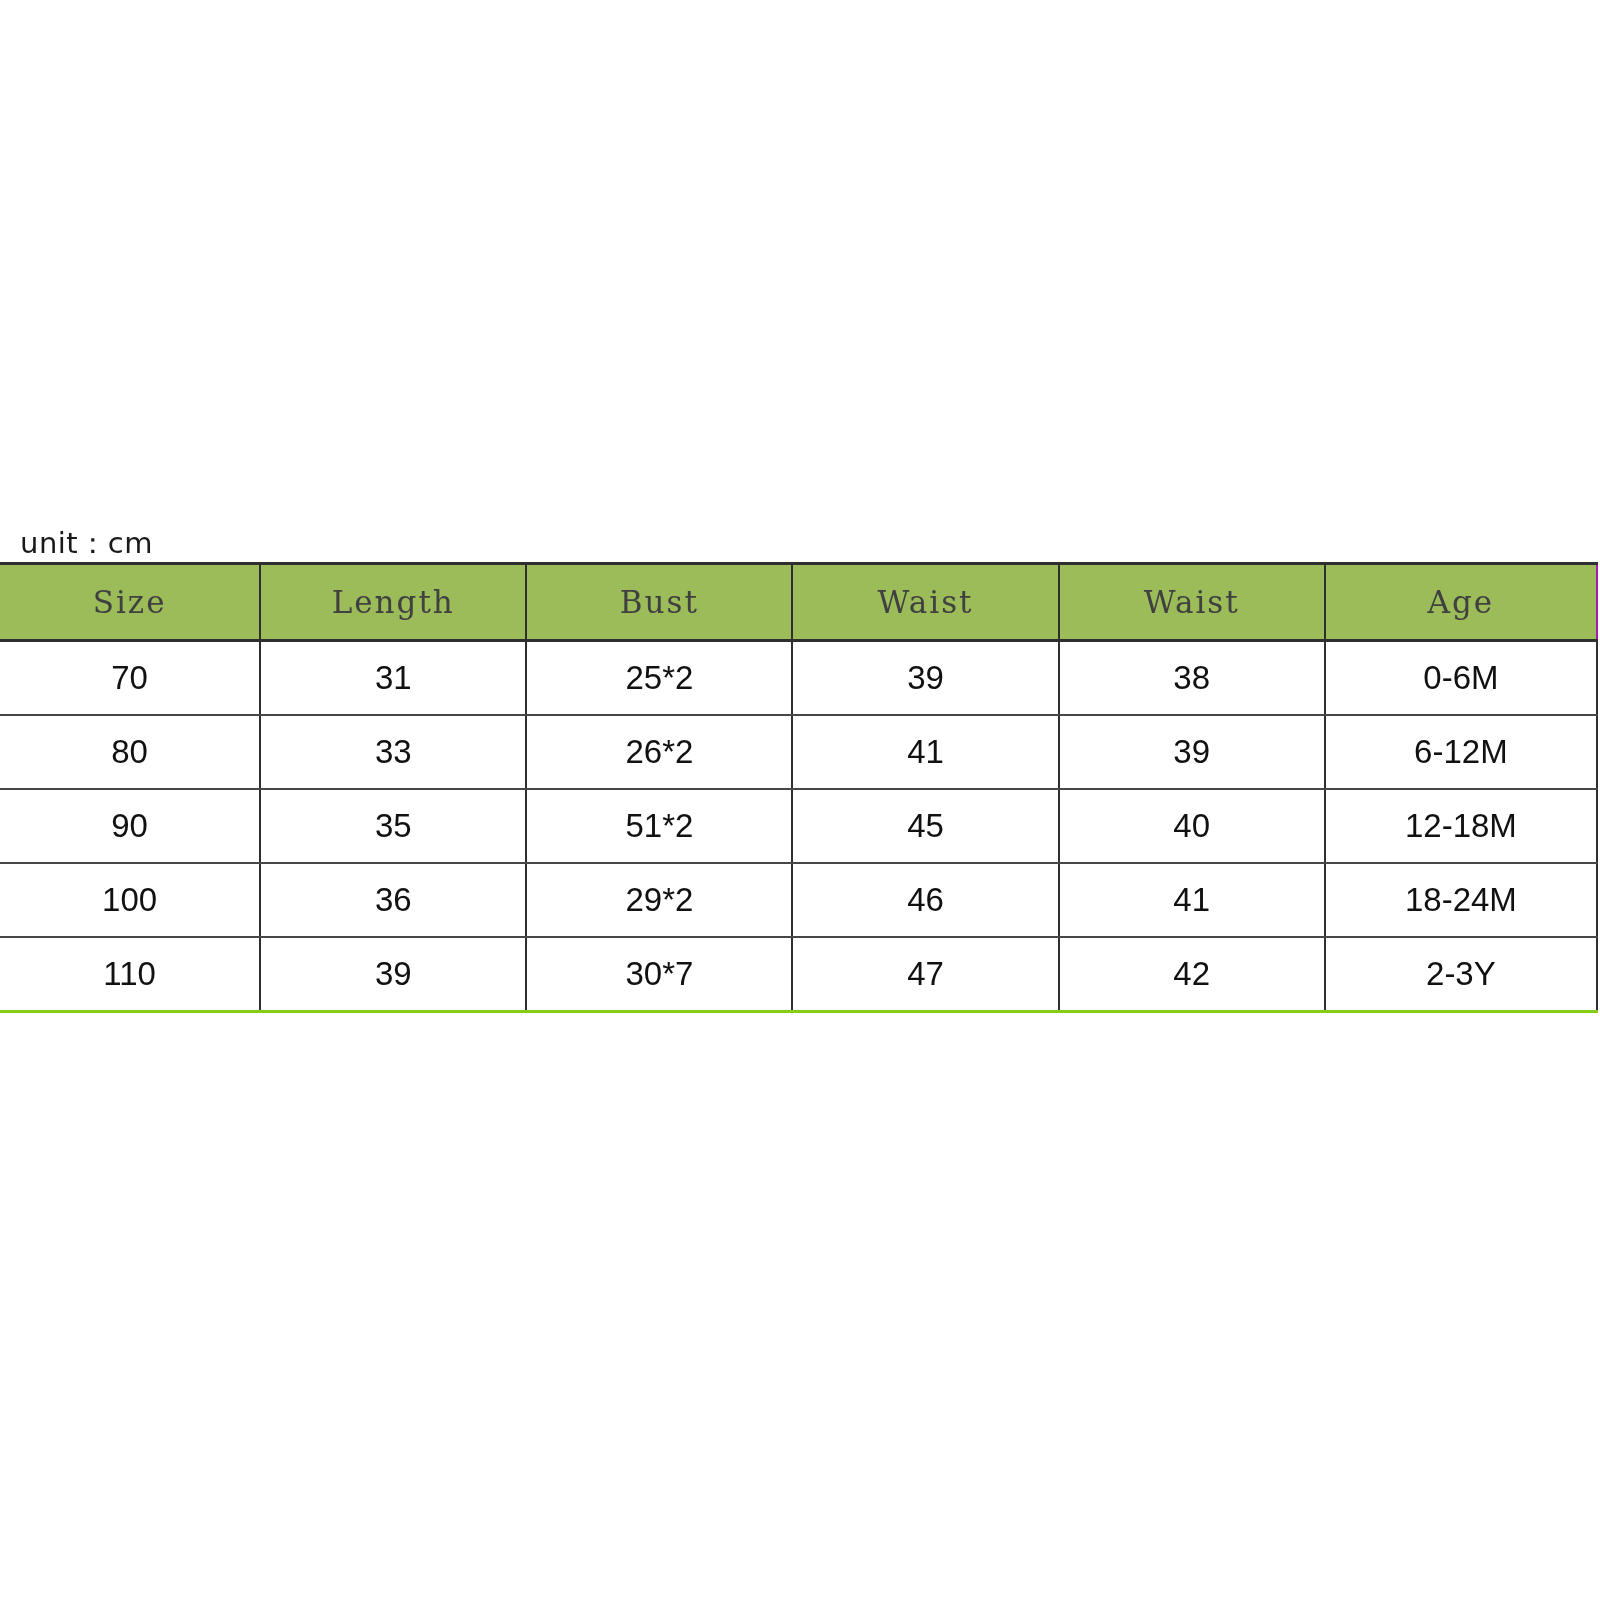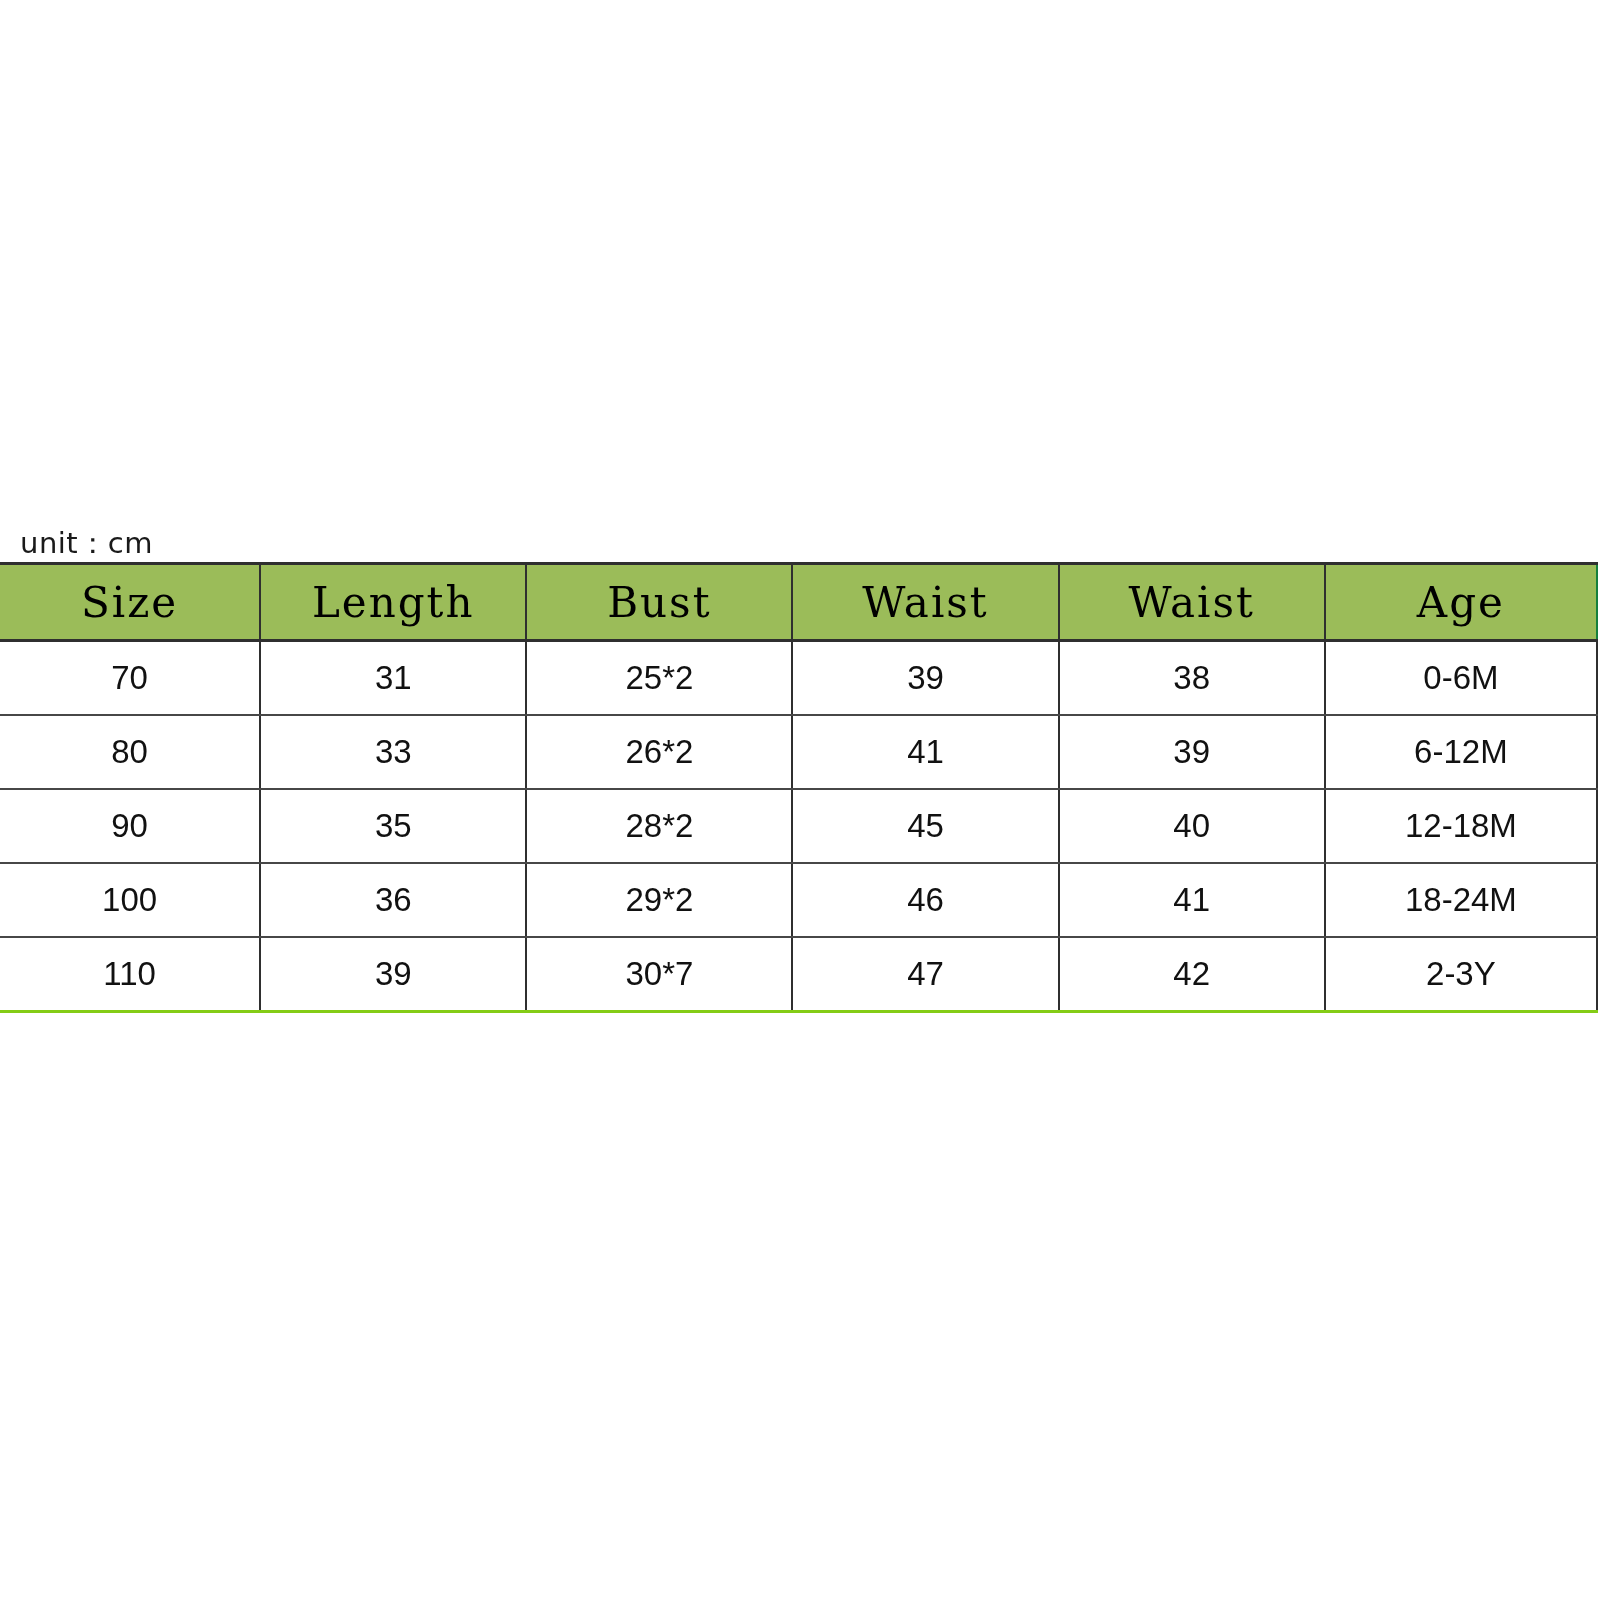--- a/index.html
+++ b/index.html
@@ -62,31 +62,31 @@
     text-align: center;
     vertical-align: middle;
     padding: 0;
     margin: 0;
   }
 
   
   table.size-table thead th {
     height: 74px;
     background: #9bbc59;
-    color: #000000;
+    color: #404040;
     font-weight: normal;
     font-family: "DejaVu Serif", "Liberation Serif", serif;
-    font-size: 42px;
+    font-size: 31px;
     letter-spacing: 2px;
     border-top: 3px solid #2f2f2f;
     border-bottom: 3px solid #2f2f2f;
     border-right: 2px solid #2f2f2f;
   }
   table.size-table thead th:last-child {
-    border-right: 2px solid #15803d;
+    border-right: 2px solid #a21caf;
   }
 
   
   table.size-table tbody td {
     height: 72px;
     background: #ffffff;
     color: #111111;
     font-family: Liberation Sans, sans-serif;
     font-size: 33px;
     border-bottom: 2px solid #474747;
@@ -147,21 +147,21 @@
           <td>80</td>
           <td>33</td>
           <td>26*2</td>
           <td>41</td>
           <td>39</td>
           <td>6-12M</td>
         </tr>
         <tr>
           <td>90</td>
           <td>35</td>
-          <td>28*2</td>
+          <td>51*2</td>
           <td>45</td>
           <td>40</td>
           <td>12-18M</td>
         </tr>
         <tr>
           <td>100</td>
           <td>36</td>
           <td>29*2</td>
           <td>46</td>
           <td>41</td>

